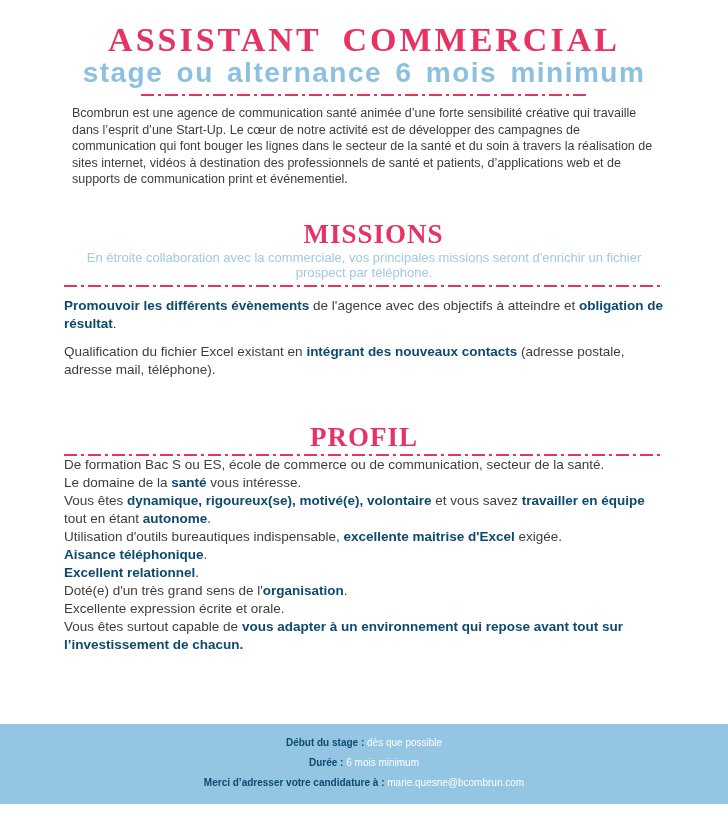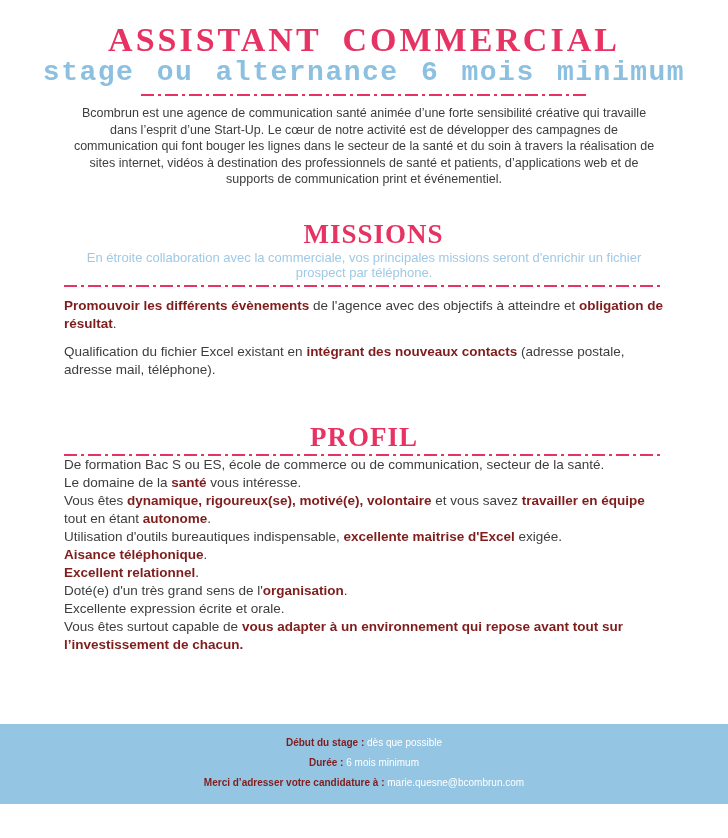--- a/index.html
+++ b/index.html
@@ -22,38 +22,38 @@
   
   .header{padding-top:22px;text-align:center;}
   .title{
     font-family:"Liberation Serif","DejaVu Serif",serif;
     font-weight:bold;
     font-size:34px;line-height:36px;
     letter-spacing:3px;word-spacing:10px;
     color:var(--pink);
   }
   .subtitle{
-    font-family:Liberation Mono, monospace;
+    font-family:Liberation Sans, sans-serif;
     font-weight:bold;
     font-size:28px;line-height:29px;
     letter-spacing:1.5px;word-spacing:4px;
     color:var(--blue-strong);
   }
   .dashline{
     height:2px;
     background:repeating-linear-gradient(90deg,
       var(--pink) 0 13px, transparent 13px 17px,
       var(--pink) 17px 20px, transparent 20px 24px);
   }
   .dash-title{width:446px;margin:7px auto 0;}
   .dash-section{width:600px;margin:5px auto 0;}
   .intro{
     width:584px;margin:9px auto 0;
     font-size:12.5px;line-height:16.5px;
-    text-align:center;color:var(--ink);
+    text-align:left;color:var(--ink);
   }
   
   .section-heading{
     font-family:"Liberation Serif","DejaVu Serif",serif;
     font-weight:bold;
     font-size:27px;line-height:24px;
     letter-spacing:1px;
     color:var(--pink);
     text-align:center;
   }
@@ -61,21 +61,21 @@
   .h-profil{margin-top:46px;}
   .section-sub{
     width:600px;margin:4px auto 0;
     font-size:13px;line-height:15px;
     text-align:center;
     color:var(--blue-soft);
   }
   .content{width:600px;margin:0 auto;font-size:13.5px;line-height:18px;text-align:left;}
   .content-missions p{margin-top:10px;}
   .content-profil p{}
-  .b{font-weight:bold;color:#7f1d1d;}
+  .b{font-weight:bold;color:#0c4a6e;}
   
   .footer{
     position:absolute;left:0;right:0;bottom:0;
     height:80px;
     background:var(--footer-bg);
     color:#ffffff;
     text-align:center;
     padding-top:9px;
     font-size:10px;line-height:20px;
   }

